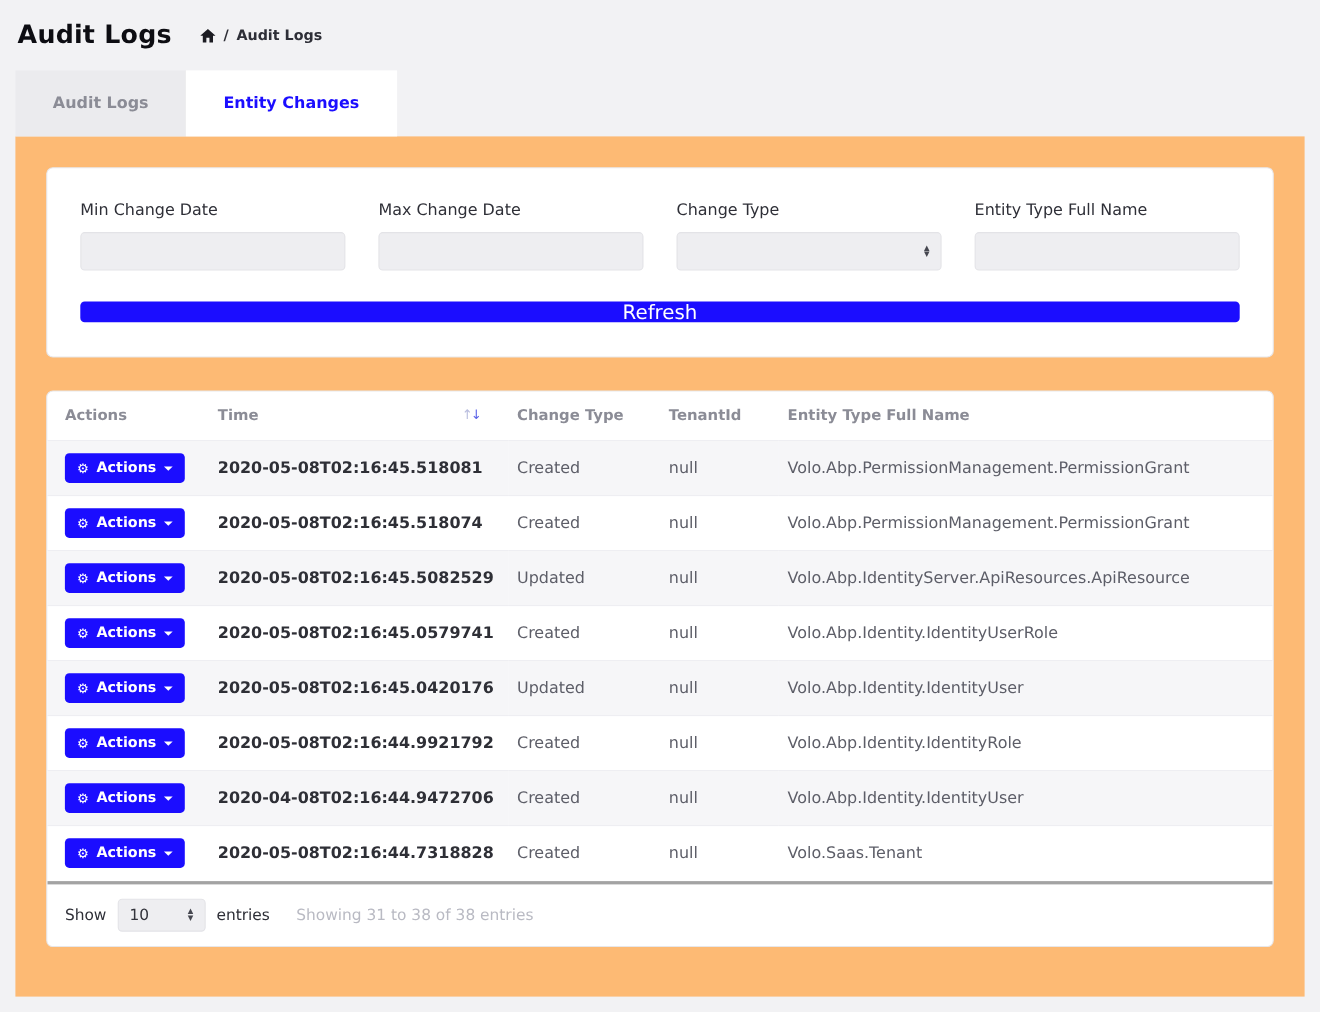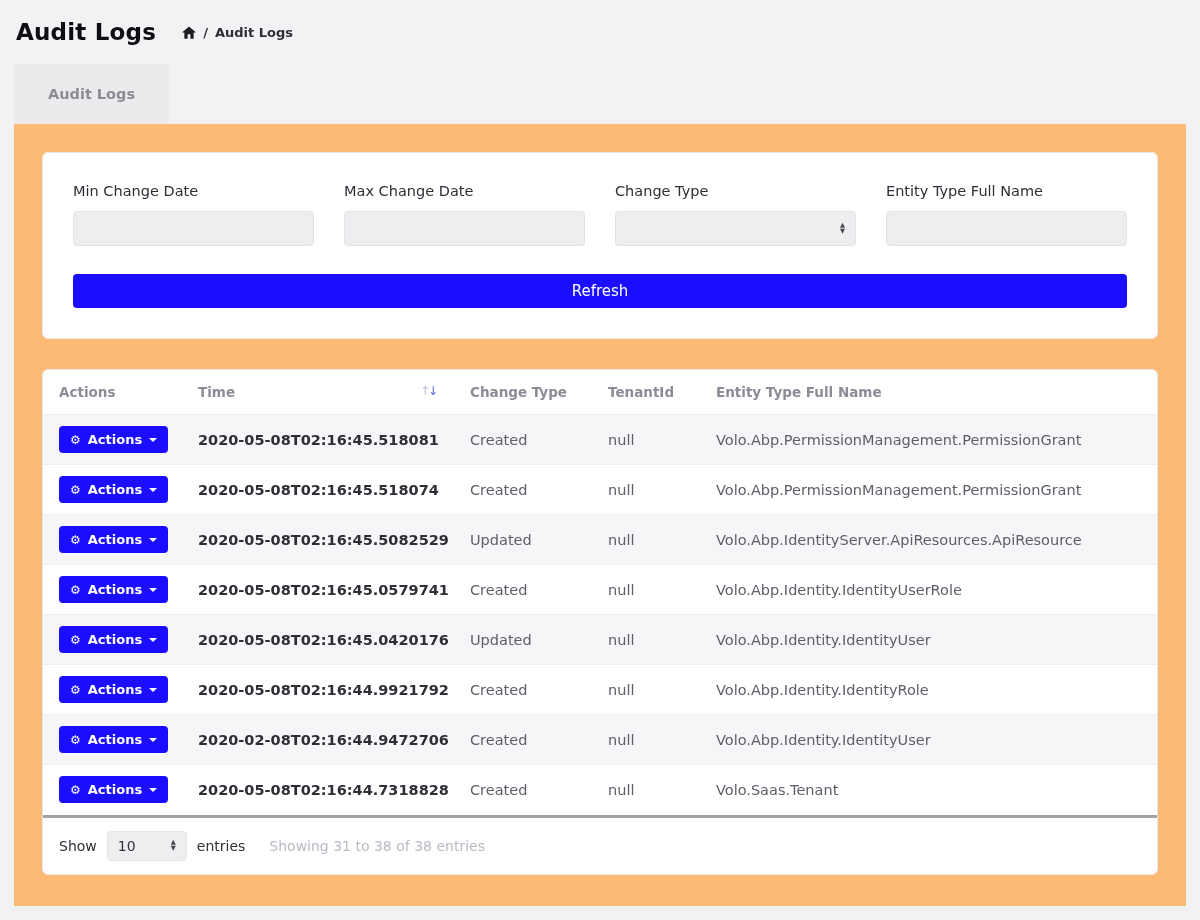--- a/index.html
+++ b/index.html
@@ -32,22 +32,22 @@
   .filter-card { padding:30px; }
   .filter-grid { display:grid; grid-template-columns:repeat(4,1fr); gap:30px; }
   .filter-field label { display:block; font-size:14.5px; color:#2e2f37; margin-bottom:12px; }
   .filter-input, .select-box {
     width:100%; height:35px; background:#eeeef1; border:1px solid #e3e3e7; border-radius:4px;
     font:inherit; font-size:14px; padding:0 10px; color:#33343c;
   }
   .select-box { display:flex; align-items:center; justify-content:space-between; cursor:pointer; }
   .arrows { display:flex; flex-direction:column; font-size:6.5px; line-height:5.5px; color:#45464f; }
   .refresh-btn {
-    margin-top:28px; width:100%; height:34px; background:var(--primary); border:none;
-    border-radius:4px; color:#fff; font:inherit; font-size:15px; cursor:pointer;
+    margin-top:28px; width:100%; height:19px; background:var(--primary); border:none;
+    border-radius:4px; color:#fff; font:inherit; font-size:18px; cursor:pointer;
   }
 
   
   .table-card { margin-top:30px; overflow:hidden; }
   table { width:100%; border-collapse:collapse; }
   thead th { text-align:left; font-size:13.5px; font-weight:600; color:#8b8c96; padding:14px 8px; }
   th:first-child, td:first-child { padding-left:16px; }
   tbody tr { border-top:1px solid #eeeef2; }
   tbody tr:nth-child(odd) { background:#f6f6f8; }
   td { height:50px; padding:0 8px; font-size:14.5px; color:#5d5e68; }
@@ -88,20 +88,21 @@
             <path d="M8 0 L16 7 H13.3 V14 H9.6 V9 H6.4 V14 H2.7 V7 H0 Z" fill="#1c1c22"></path>
           </svg>
       </span>
       <span>/</span>
       <span>Audit Logs</span>
     </nav>
   </header>
 
   <div class="tabs">
     <div class="tab">Audit Logs</div>
+    <div class="tab active">Entity Changes</div>
   </div>
 
   <div class="panel">
 
     <section class="card filter-card">
       <div class="filter-grid">
         <div class="filter-field">
           <label>Min Change Date</label>
           <input class="filter-input" value="" style="">
         </div>
@@ -214,21 +215,21 @@
             <td>Created</td>
             <td>null</td>
             <td>Volo.Abp.Identity.IdentityRole</td>
           </tr>
           <tr>
             <td><button class="actions-btn">
                   <span class="gear">⚙</span>
                   <span>Actions</span>
                   <span class="caret"></span>
                 </button></td>
-            <td class="time">2020-02-08T02:16:44.9472706</td>
+            <td class="time">2020-04-08T02:16:44.9472706</td>
             <td>Created</td>
             <td>null</td>
             <td>Volo.Abp.Identity.IdentityUser</td>
           </tr>
           <tr>
             <td><button class="actions-btn">
                   <span class="gear">⚙</span>
                   <span>Actions</span>
                   <span class="caret"></span>
                 </button></td>

